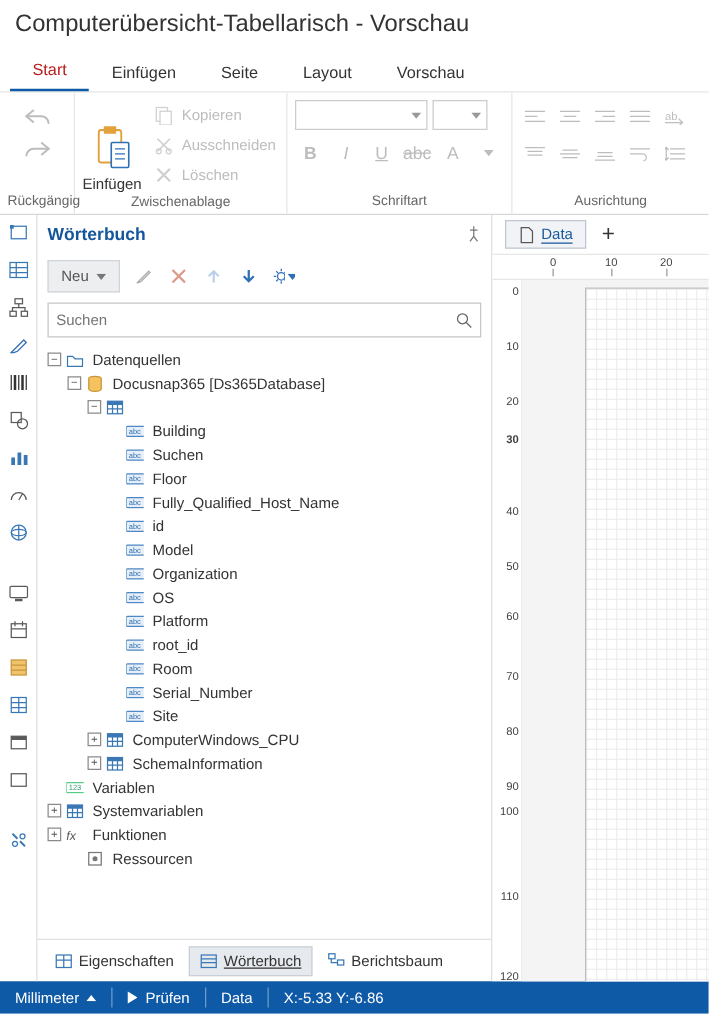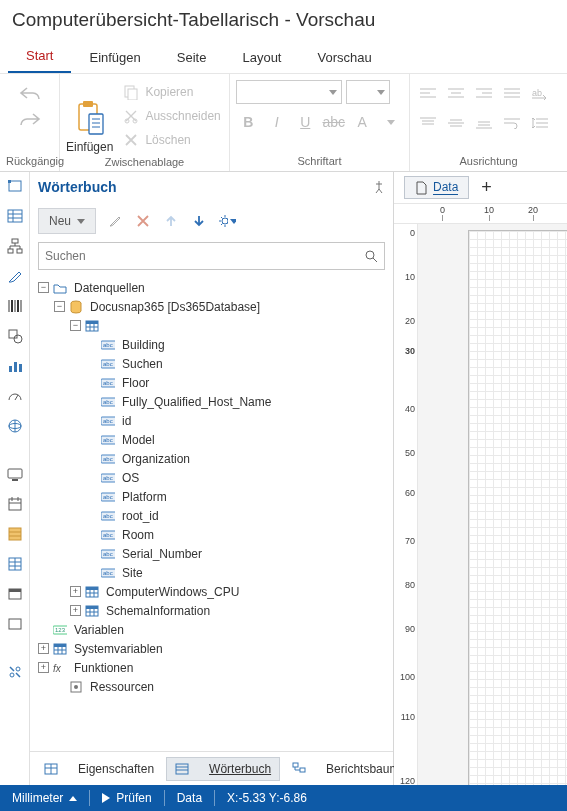--- a/index.html
+++ b/index.html
@@ -57,21 +57,21 @@
 .tree { flex: 1; overflow: auto; padding: 2px 4px 6px 4px; font-size: 12px; color: #333; }
 .tree-row { display: flex; align-items: center; height: 19px; gap: 4px; cursor: pointer; white-space: nowrap; }
 .exp { width: 11px; height: 11px; border: 1px solid #8a8a8a; display: flex; align-items: center; justify-content: center; font-size: 9px; line-height: 1; color: #555; background: #fff; flex: none; }
 .exp.blank { border: none; background: transparent; }
 .t-ico { width: 14px; height: 14px; flex: none; display: inline-flex; align-items: center; justify-content: center; }
 .tree-row .label { padding: 1px 3px; }
 .tree-row.selected .label { background: #e3e7eb; border: 1px solid #bcc3cb; padding: 0 2px; }
 .indent { display: inline-block; }
 
 .panel-tabs { height: 34px; border-top: 1px solid #e0e0e0; display: flex; align-items: center; gap: 4px; padding: 0 6px; }
-.ptab { display: flex; align-items: center; gap: 20px; padding: 4px 8px; font-size: 12px; color: #333; cursor: pointer; }
+.ptab { display: flex; align-items: center; gap: 5px; padding: 4px 8px; font-size: 12px; color: #333; cursor: pointer; }
 .ptab.active { background: #e6eaee; border: 1px solid #c9cfd6; }
 
 
 .canvas { flex: 1; display: flex; flex-direction: column; background: #fff; }
 .canvas-toolbar { height: 32px; display: flex; align-items: center; gap: 6px; padding: 0 10px; border-bottom: 1px solid #e6e6e6; }
 .ctab { display: flex; align-items: center; gap: 6px; padding: 3px 10px; font-size: 12px; cursor: pointer; }
 .ctab.active { border: 1px solid #bfc6cf; background: #f1f3f6; color: #14579c; }
 .ctab.active .underline { border-bottom: 1px solid #14579c; }
 .plus { font-size: 18px; color: #333; cursor: pointer; padding: 0 6px; }
 
@@ -756,21 +756,21 @@
           <div class="vtick" style="top: 4px;">0</div>
           <div class="vtick" style="top: 48px;">10</div>
           <div class="vtick" style="top: 92px;">20</div>
           <div class="vtick" style="top: 122px; font-weight: bold;">30</div>
           <div class="vtick" style="top: 180px;">40</div>
           <div class="vtick" style="top: 224px;">50</div>
           <div class="vtick" style="top: 264px;">60</div>
           <div class="vtick" style="top: 312px;">70</div>
           <div class="vtick" style="top: 356px;">80</div>
           <div class="vtick" style="top: 400px;">90</div>
-          <div class="vtick" style="top: 448px; text-align: center;">100</div>
+          <div class="vtick" style="top: 420px; text-align: center;">100</div>
           <div class="vtick" style="top: 488px;">110</div>
           <div class="vtick" style="top: 552px;">120</div>
         </div>
       <div class="page-area">
         <div class="page"></div>
       </div>
     </div>
   </div>
 </div>
 

